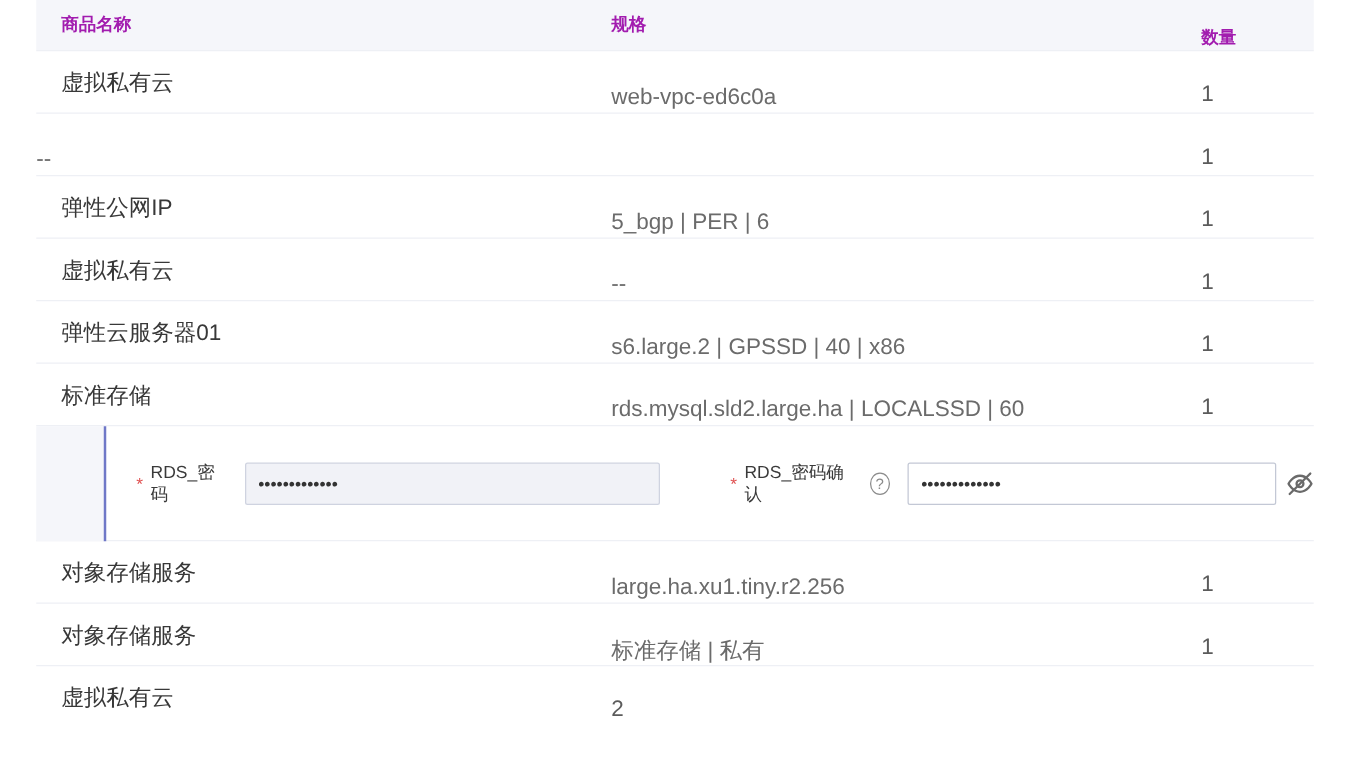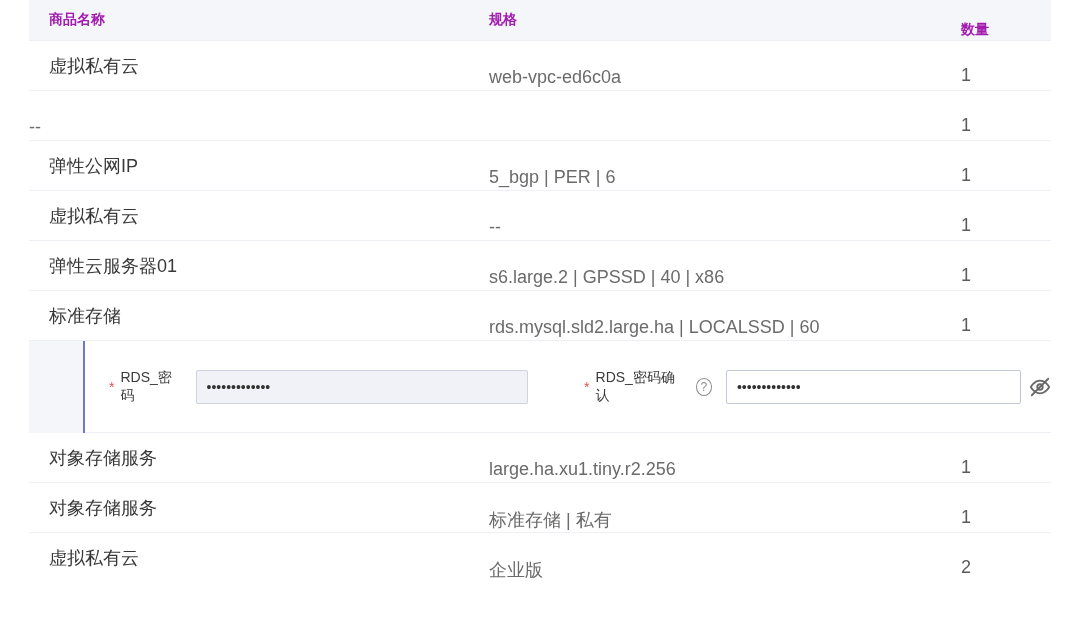--- a/index.html
+++ b/index.html
@@ -188,17 +188,16 @@
     <div class="col-spec">large.ha.xu1.tiny.r2.256</div>
     <div class="col-qty">1</div>
   </div>
   <div class="trow">
     <div class="col-name">对象存储服务</div>
     <div class="col-spec">标准存储 | 私有</div>
     <div class="col-qty">1</div>
   </div>
   <div class="trow">
     <div class="col-name">虚拟私有云</div>
-    <div class="col-spec">企业版</div>
     <div class="col-qty">2</div>
   </div>
 
 </div>
 
 </body></html>

